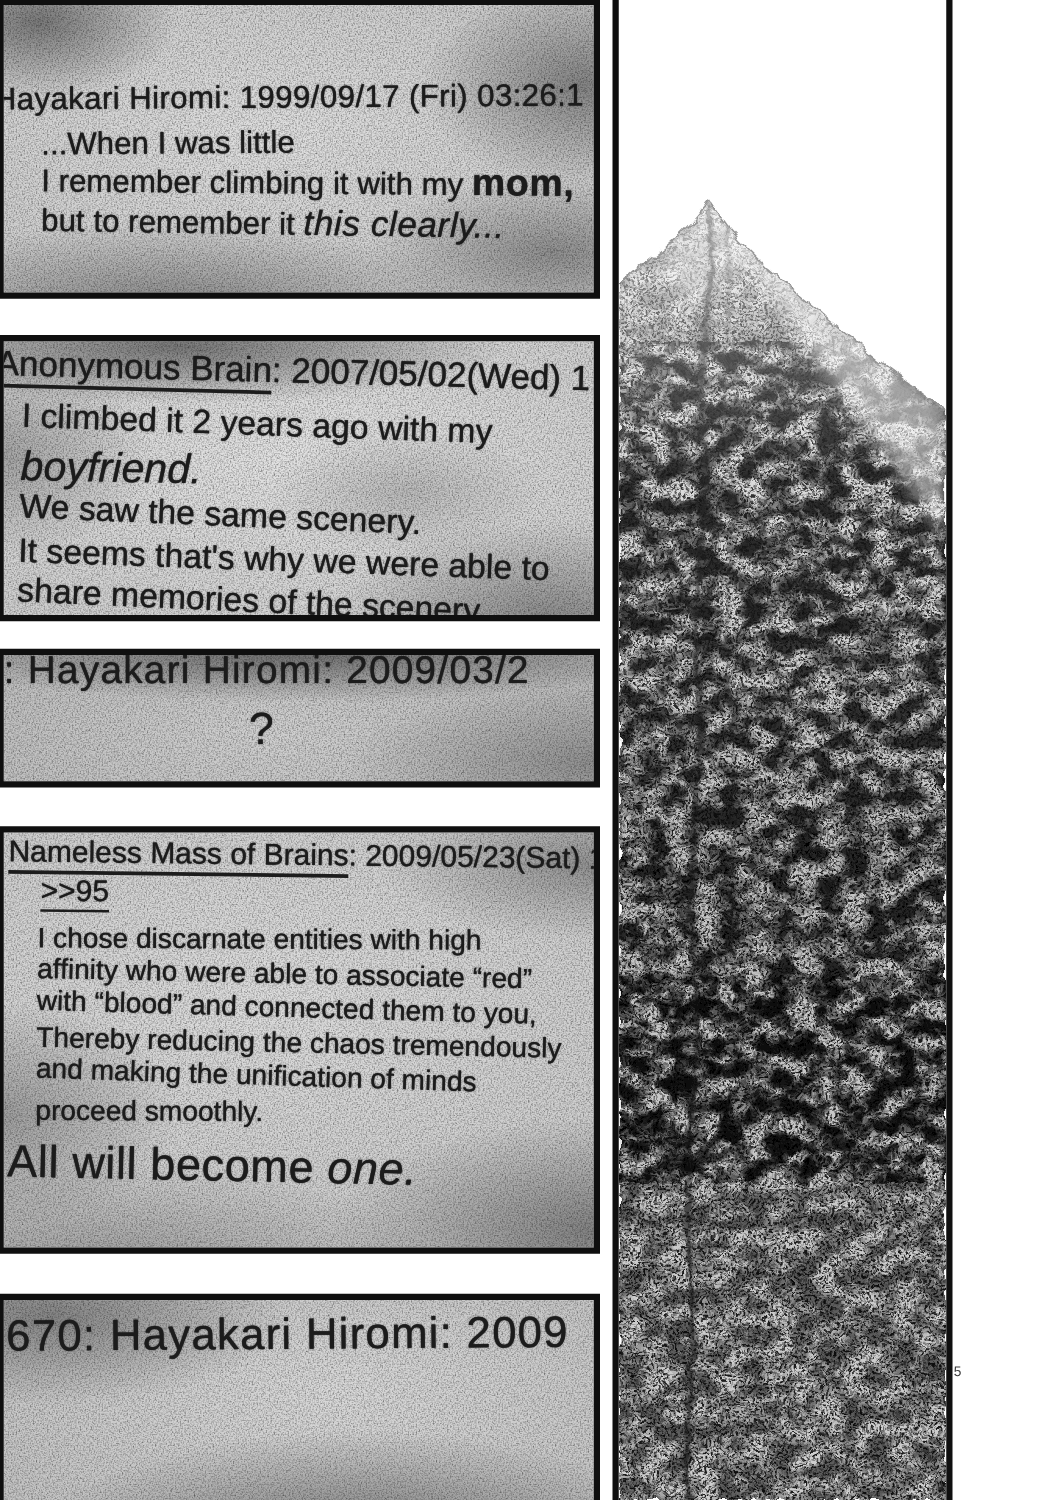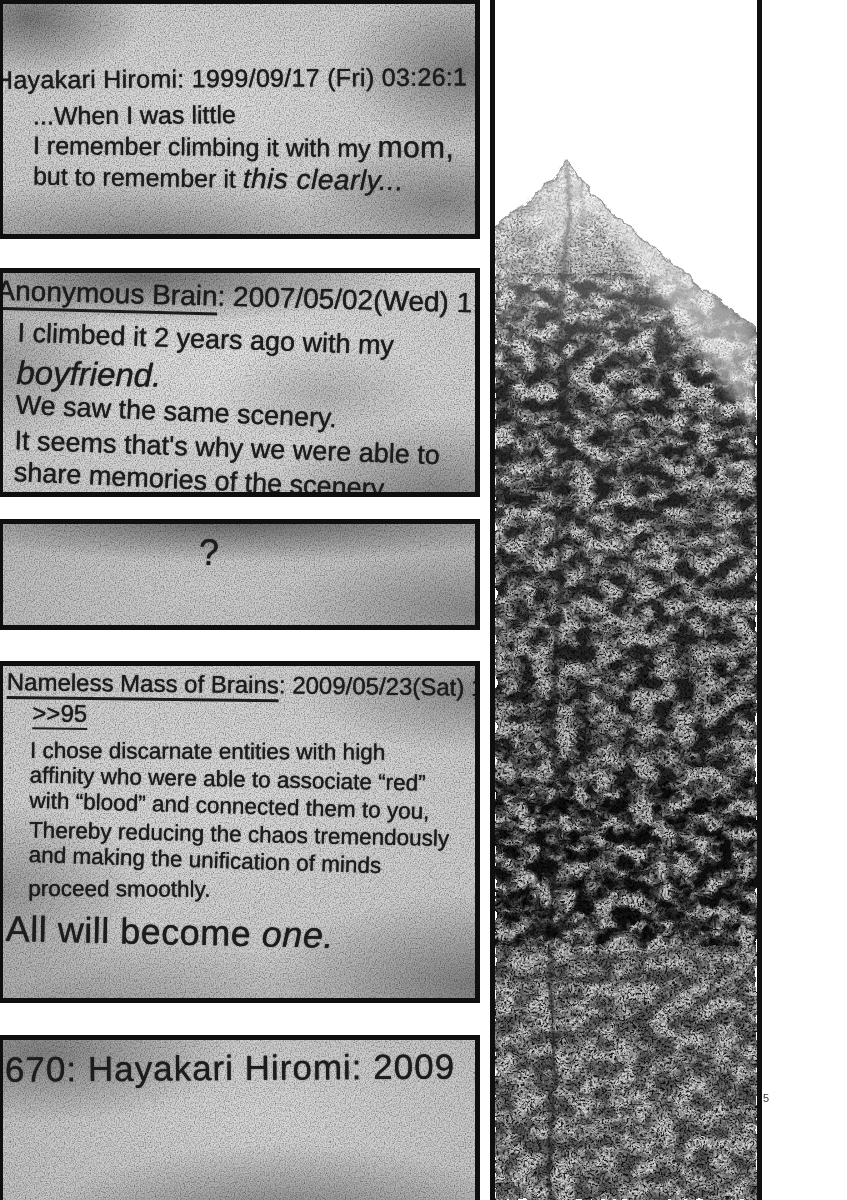--- a/index.html
+++ b/index.html
@@ -18,21 +18,21 @@
   .replyline{border-bottom:2.5px solid #1c1c1c;padding-bottom:1px;margin-top:43px;}
 
   .pp1{top:-1px;height:240px;background:
     radial-gradient(110px 60px at 6% 6%, rgba(35,35,35,.5), transparent),
     radial-gradient(130px 80px at 98% 28%, rgba(40,40,40,.45), transparent),
     radial-gradient(150px 60px at 93% 86%, rgba(50,50,50,.4), transparent),
     radial-gradient(240px 70px at 28% 106%, rgba(45,45,45,.45), transparent),
     radial-gradient(620px 300px at 45% 45%, #dedede, #b6b6b6);}
   .pp1 .hdr{margin:60px 0 6px -8px;font-size:25px;letter-spacing:.3px;transform:rotate(-.4deg);}
   .pp1 .ln{margin-left:30px;font-size:25px;line-height:31px;}
-  .pp1 .em1{font-size:30px;letter-spacing:.5px;}
+  .pp1 .em1{font-size:30px;letter-spacing:.5px;font-weight:bold;}
   .pp1 .em2{font-size:28px;font-style:italic;letter-spacing:.5px;}
 
   .pp2{top:268px;height:229px;background:
     radial-gradient(260px 46px at 30% 2%, rgba(25,25,25,.5), transparent),
     radial-gradient(120px 80px at 0% 42%, rgba(60,60,60,.32), transparent),
     radial-gradient(170px 80px at 92% 102%, rgba(40,40,40,.42), transparent),
     radial-gradient(110px 50px at 68% 55%, rgba(95,95,95,.28), transparent),
     radial-gradient(620px 300px at 50% 42%, #e2e2e2, #bcbcbc);}
   .pp2 .content{transform:rotate(1.5deg);transform-origin:0 0;}
   .pp2 .hdr{margin:2px 0 10px -6px;font-size:28px;}
@@ -119,20 +119,21 @@
       <div class="ln w1">It seems that's why we were able to</div>
       <div class="ln w4">share memories of the scenery.</div>
     </div>
   </section>
 
   <section class="photo pp3">
     <svg class="grain">
         <rect width="100%" height="100%" filter="url(#pgrain)"></rect>
       </svg>
     <div class="content">
+      <div class="hdr">: Hayakari Hiromi: 2009/03/2</div>
       <div class="ln q">?</div>
     </div>
   </section>
 
   <section class="photo pp4">
     <svg class="grain">
         <rect width="100%" height="100%" filter="url(#pgrain)"></rect>
       </svg>
     <div class="content">
       <div class="hdr"><span class="uline">Nameless Mass of Brains</span><span>: 2009/05/23(Sat) 1</span></div>

